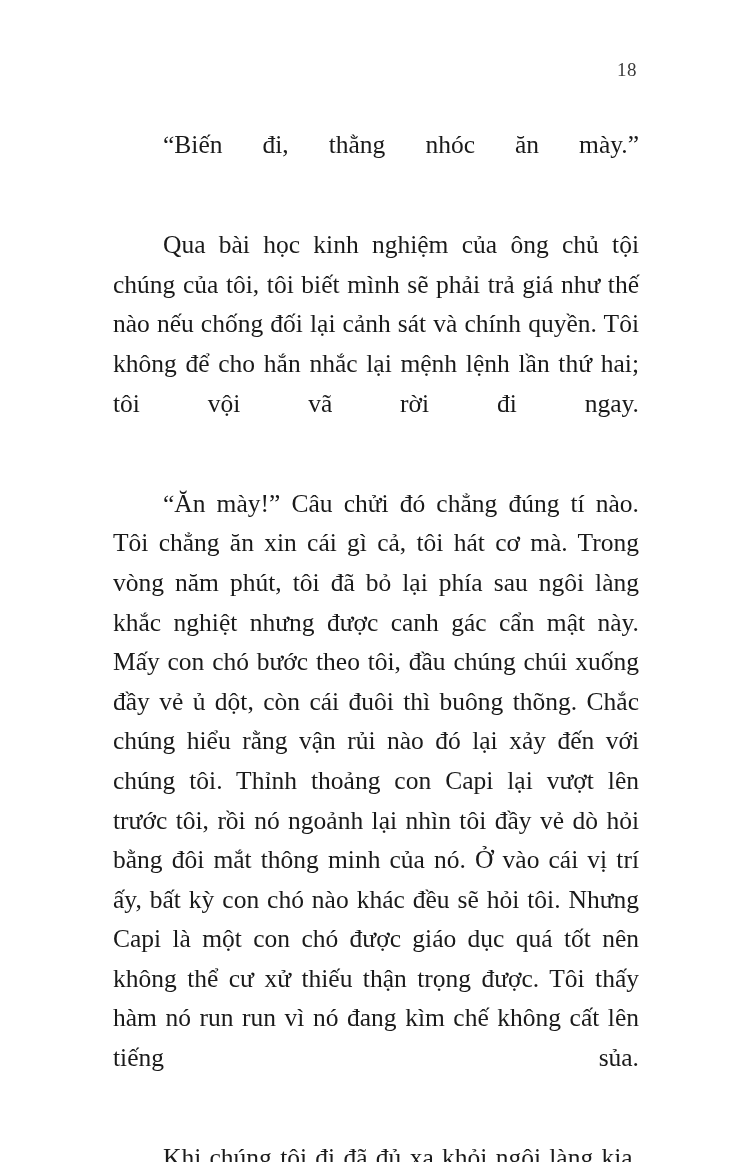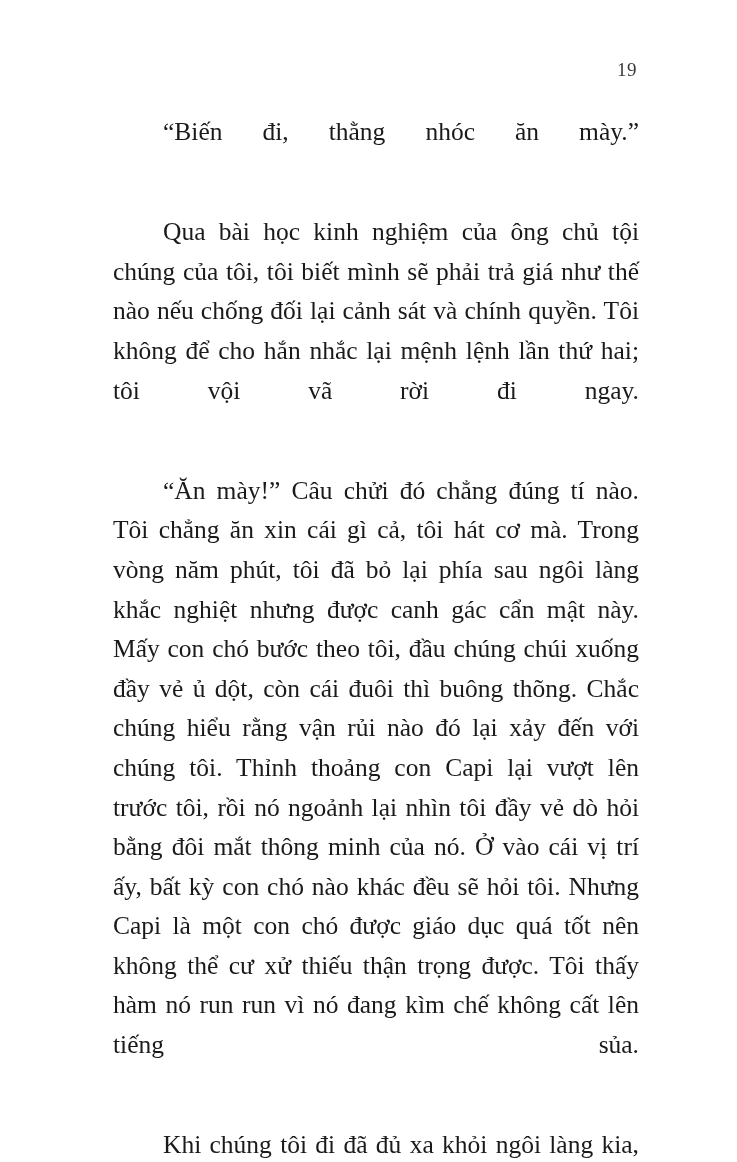--- a/index.html
+++ b/index.html
@@ -36,21 +36,21 @@
   }
 
   .textblock {
     position: absolute;
     left: 113px;
     top: 112px;
     width: 526px;
   }
 
   .para {
-    margin: 0 0 21px 0;
+    margin: 13px 0 21px 0;
     text-indent: 50px;
     text-align: justify;
     text-justify: inter-word;
     font-size: 25.5px;
     line-height: 39.6px;
     color: #1a1a1a;
     hyphens: none;
     -webkit-hyphens: none;
     word-spacing: 0.2px;
   }
@@ -64,21 +64,21 @@
     content: "";
     display: inline-block;
     width: 100%;
   }
 </style>
 </head>
 <body>
 
 <div class="page">
 
-  <div class="folio">19</div>
+  <div class="folio">18</div>
 
   <div class="textblock">
     <p class="para">“Biến đi, thằng nhóc ăn mày.”</p>
     <p class="para">Qua bài học kinh nghiệm của ông chủ tội chúng của tôi, tôi biết mình sẽ phải trả giá như thế nào nếu chống đối lại cảnh sát và chính quyền. Tôi không để cho hắn nhắc lại mệnh lệnh lần thứ hai; tôi vội vã rời đi ngay.</p>
     <p class="para">“Ăn mày!” Câu chửi đó chẳng đúng tí nào. Tôi chẳng ăn xin cái gì cả, tôi hát cơ mà. Trong vòng năm phút, tôi đã bỏ lại phía sau ngôi làng khắc nghiệt nhưng được canh gác cẩn mật này. Mấy con chó bước theo tôi, đầu chúng chúi xuống đầy vẻ ủ dột, còn cái đuôi thì buông thõng. Chắc chúng hiểu rằng vận rủi nào đó lại xảy đến với chúng tôi. Thỉnh thoảng con Capi lại vượt lên trước tôi, rồi nó ngoảnh lại nhìn tôi đầy vẻ dò hỏi bằng đôi mắt thông minh của nó. Ở vào cái vị trí ấy, bất kỳ con chó nào khác đều sẽ hỏi tôi. Nhưng Capi là một con chó được giáo dục quá tốt nên không thể cư xử thiếu thận trọng được. Tôi thấy hàm nó run run vì nó đang kìm chế không cất lên tiếng sủa.</p>
     <p class="para">Khi chúng tôi đi đã đủ xa khỏi ngôi làng kia, tôi ra hiệu cho cả đoàn dừng lại. Lúc này ba con</p>
   </div>
 
 </div>
 

